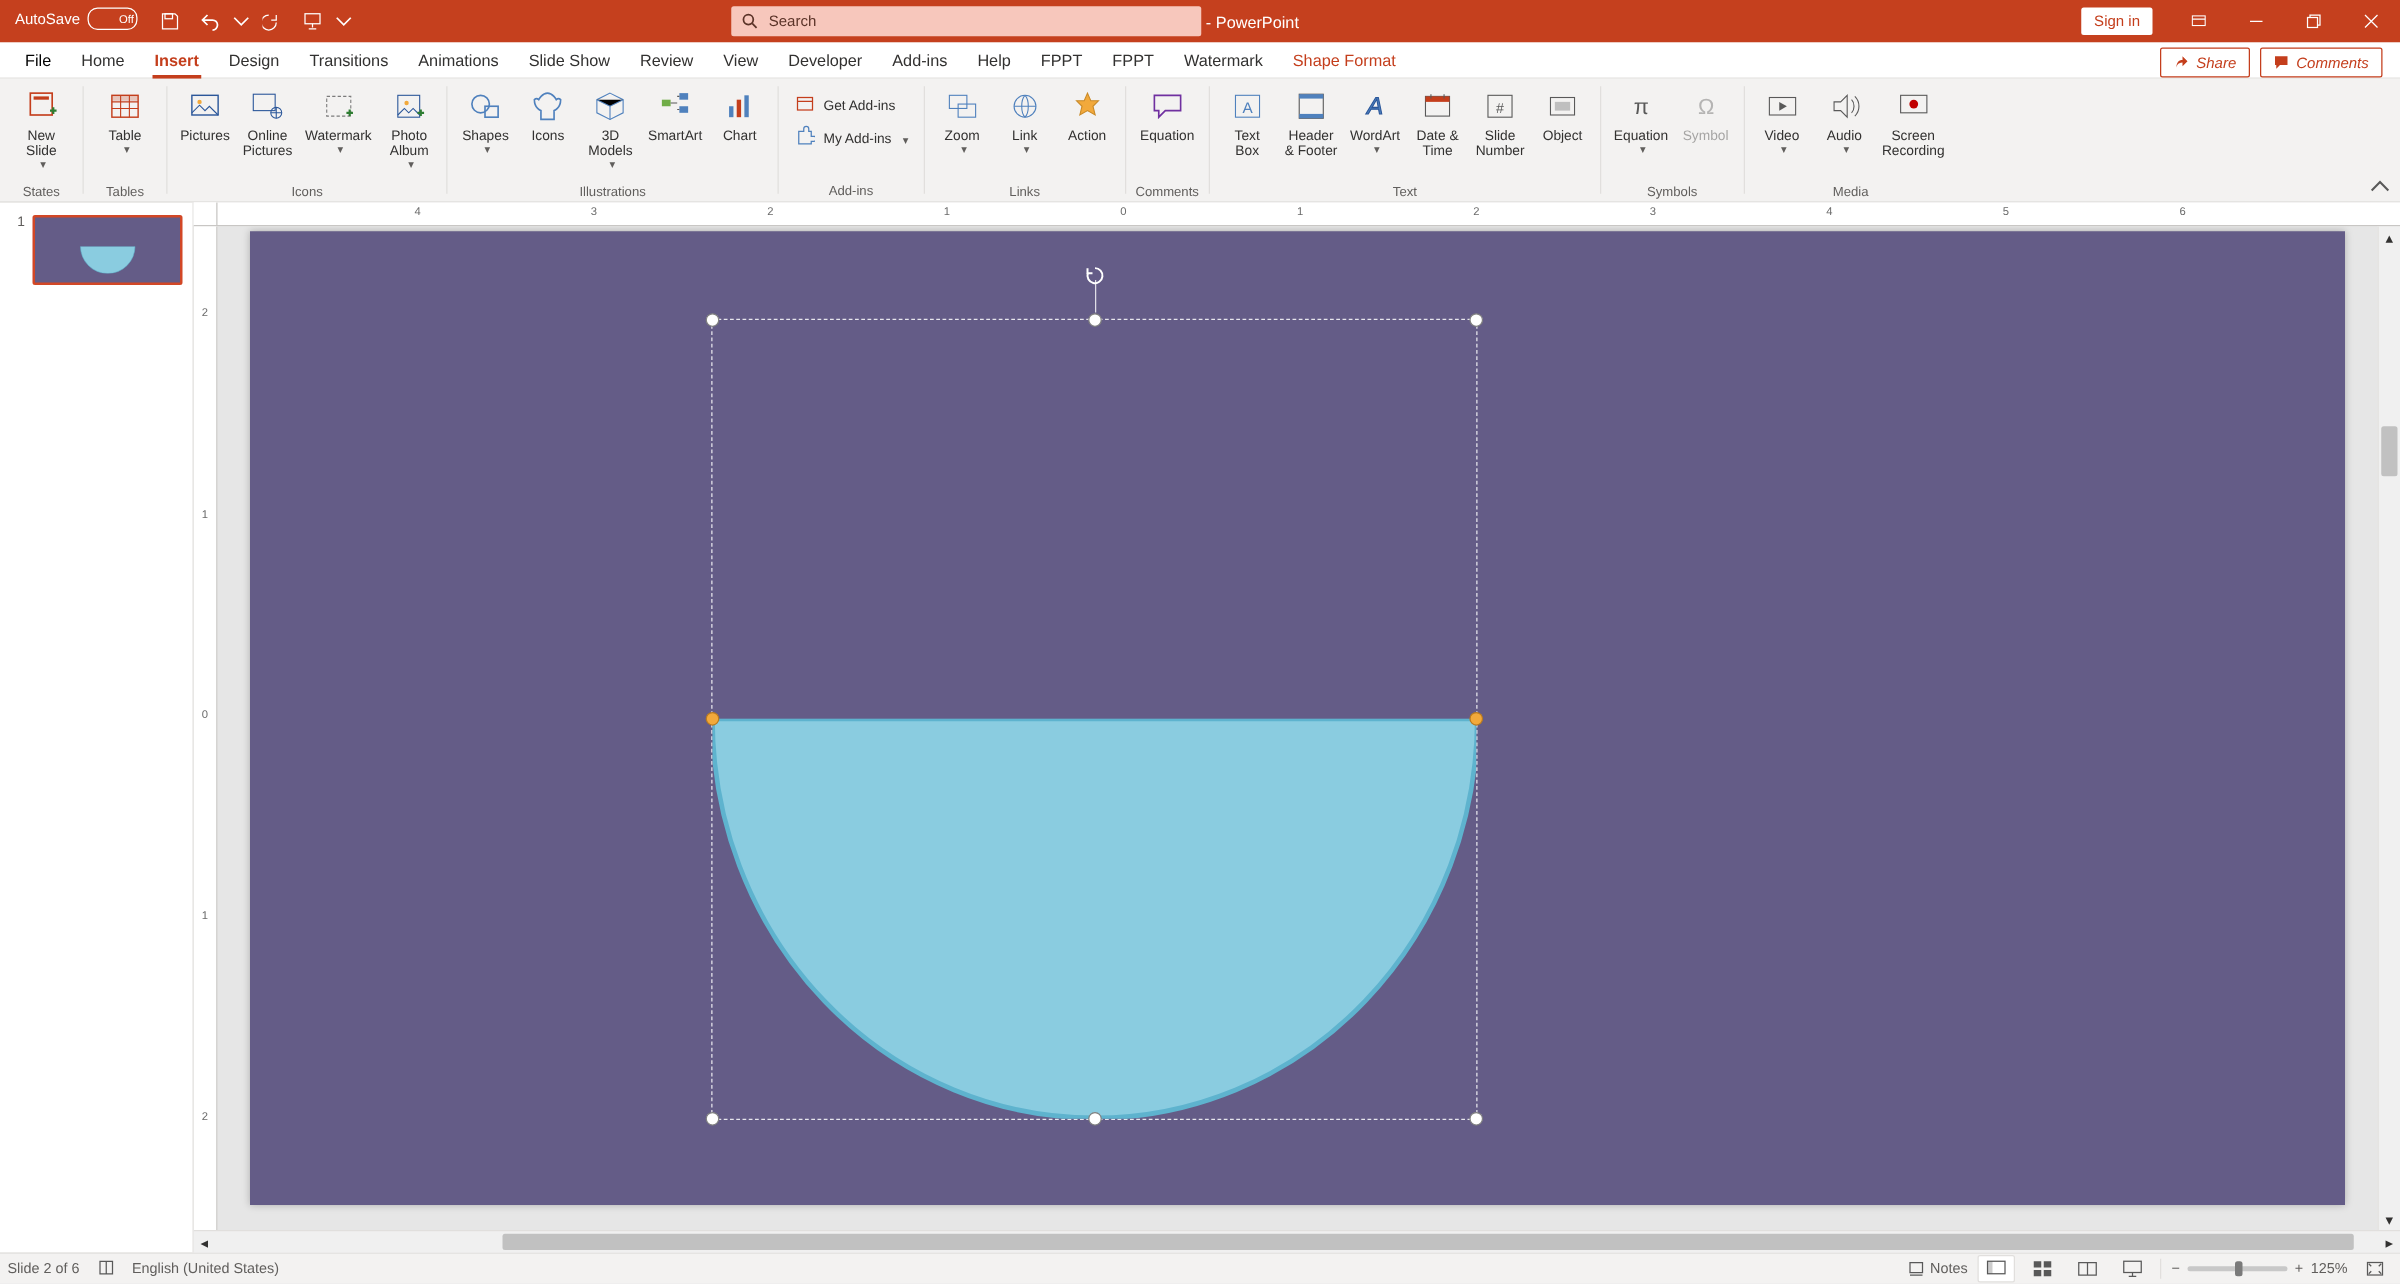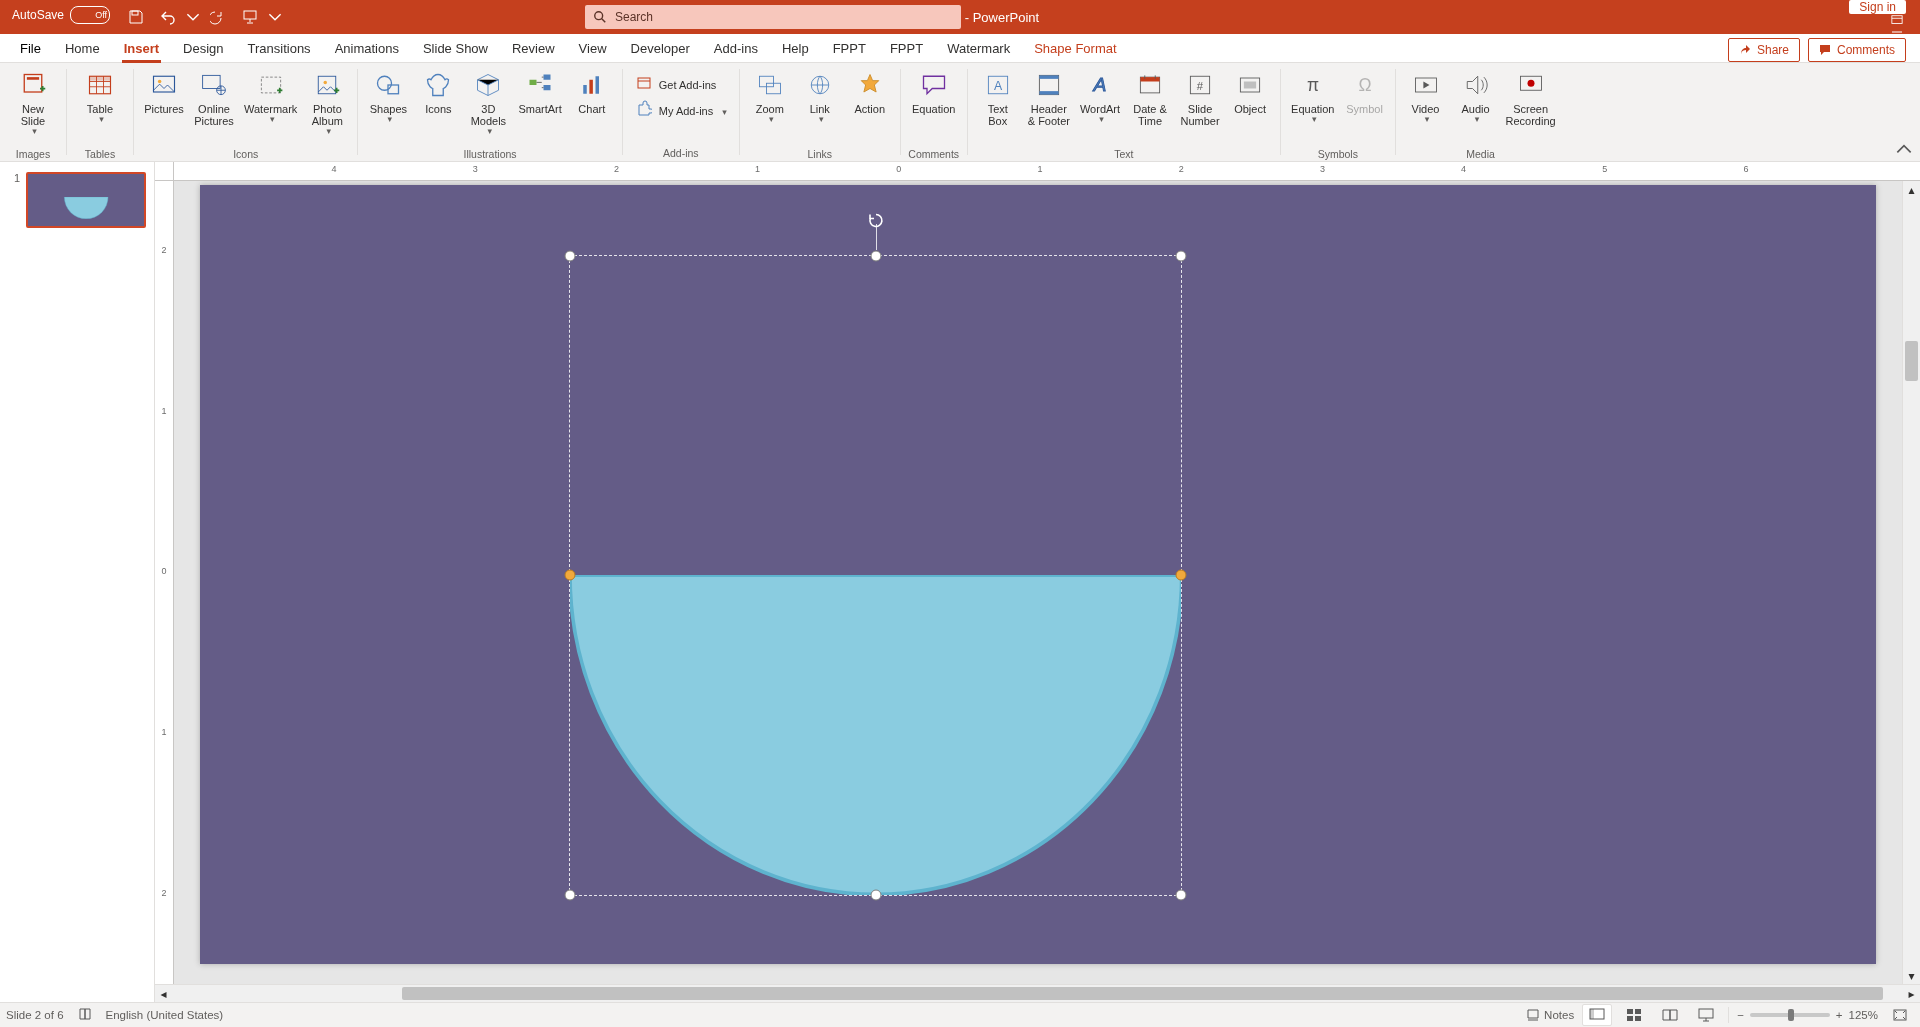--- a/index.html
+++ b/index.html
@@ -32,33 +32,33 @@
   
   .titlebar{height:34px;background:var(--orange-title);display:flex;align-items:center;color:#fff;position:relative;}
   .titlebar-left{display:flex;gap:4px;padding:0 4px;}
   .autosave{display:flex;align-items:center;gap:6px;padding:0 8px;height:24px;}
   .autosave-toggle{width:34px;height:16px;border:1px solid #fff;border-radius:8px;display:flex;align-items:center;justify-content:flex-end;padding:0 2px;font-size:9px;}
   .qat-btn{width:28px;height:28px;display:flex;align-items:center;justify-content:center;border-radius:2px;}
   .qat-btn svg{width:16px;height:16px;fill:#fff;stroke:#fff;}
   .doc-title{position:absolute;left:0;right:0;top:0;height:34px;display:flex;align-items:center;justify-content:center;pointer-events:none;font-size:13px;}
   .search-box{position:absolute;left:585px;top:5px;width:360px;height:24px;background:#F7C7BC;border-radius:2px;display:flex;align-items:center;padding:0 8px;gap:8px;color:#5b3328;}
   .search-box svg{width:14px;height:14px;stroke:#5b3328;fill:none;stroke-width:1.6;}
-  .titlebar-right{position:absolute;right:0;top:0;height:34px;display:flex;align-items:flex-end;flex-direction:column;}
+  .titlebar-right{position:absolute;right:0;top:0;height:34px;display:flex;align-items:center;}
   .signin{background:#fff;color:var(--orange);height:22px;padding:0 10px;display:flex;align-items:center;border-radius:2px;margin-right:14px;font-size:12px;}
   .win-btn{width:46px;height:34px;display:flex;align-items:center;justify-content:center;}
   .win-btn svg{width:12px;height:12px;stroke:#fff;fill:none;stroke-width:1;}
 
   
   .tabs{height:28px;background:#fff;display:flex;align-items:flex-end;padding:0 8px;border-bottom:1px solid var(--ribbon-border);position:relative;}
   .tab{padding:0 12px;height:28px;display:flex;align-items:center;font-size:13px;color:var(--txt);position:relative;}
   .tab.file{color:#000000;}
   .tab.active{color:var(--orange);font-weight:600;}
   .tab.active::after{content:"";position:absolute;left:10px;right:10px;bottom:-1px;height:3px;background:var(--orange);}
   .tab.context{color:var(--orange);}
-  .tabs-right{margin-left:auto;display:flex;align-items:flex-start;gap:8px;padding-right:6px;}
+  .tabs-right{margin-left:auto;display:flex;align-items:flex-start;gap:8px;padding-right:6px;font-style:italic;}
   .share-btn{height:22px;border:1px solid var(--orange);color:var(--orange);display:flex;align-items:center;gap:6px;padding:0 10px;border-radius:2px;font-size:12px;}
   .share-btn svg{width:12px;height:12px;fill:var(--orange);}
 
   
   .ribbon{height:98px;background:var(--ribbon-bg);display:flex;align-items:stretch;border-bottom:1px solid var(--ribbon-border);position:relative;}
   .group{display:flex;flex-direction:column;align-items:center;padding:4px 6px 0 6px;}
   .group-body{display:flex;align-items:flex-start;gap:2px;flex:1;}
   .group-label{font-size:10.5px;color:var(--txt-light);height:16px;display:flex;align-items:center;justify-content:center;width:100%;}
   .sep{width:1px;background:var(--ribbon-border);margin:6px 0;}
   .rbtn{display:flex;flex-direction:column;align-items:center;justify-content:flex-start;padding:2px 4px;min-width:46px;height:76px;border-radius:2px;text-align:center;line-height:1.1;}
@@ -252,21 +252,21 @@
                 <rect x="6" y="4" width="20" height="20" fill="none" stroke="#C43E1C" stroke-width="1.5"></rect>
                 <rect x="9" y="7" width="14" height="3" fill="#C43E1C"></rect>
                 <path d="M24 20h6M27 17v6" stroke="#2E7D32" stroke-width="2"></path>
               </svg>
             </div>
           <div class="lbl">New
 Slide</div>
           <span class="caret">▾</span>
         </div>
       </div>
-      <div class="group-label">Images</div>
+      <div class="group-label">States</div>
     </div>
     <div class="sep"></div>
 
     <div class="group">
       <div class="group-body">
         <div class="rbtn">
           <div class="ic">
               <svg viewBox="0 0 32 32">
                 <rect x="4" y="6" width="24" height="20" fill="none" stroke="#C43E1C" stroke-width="1.3"></rect>
                 <path d="M4 12h24M4 18h24M12 6v20M20 6v20" stroke="#C43E1C"></path>

